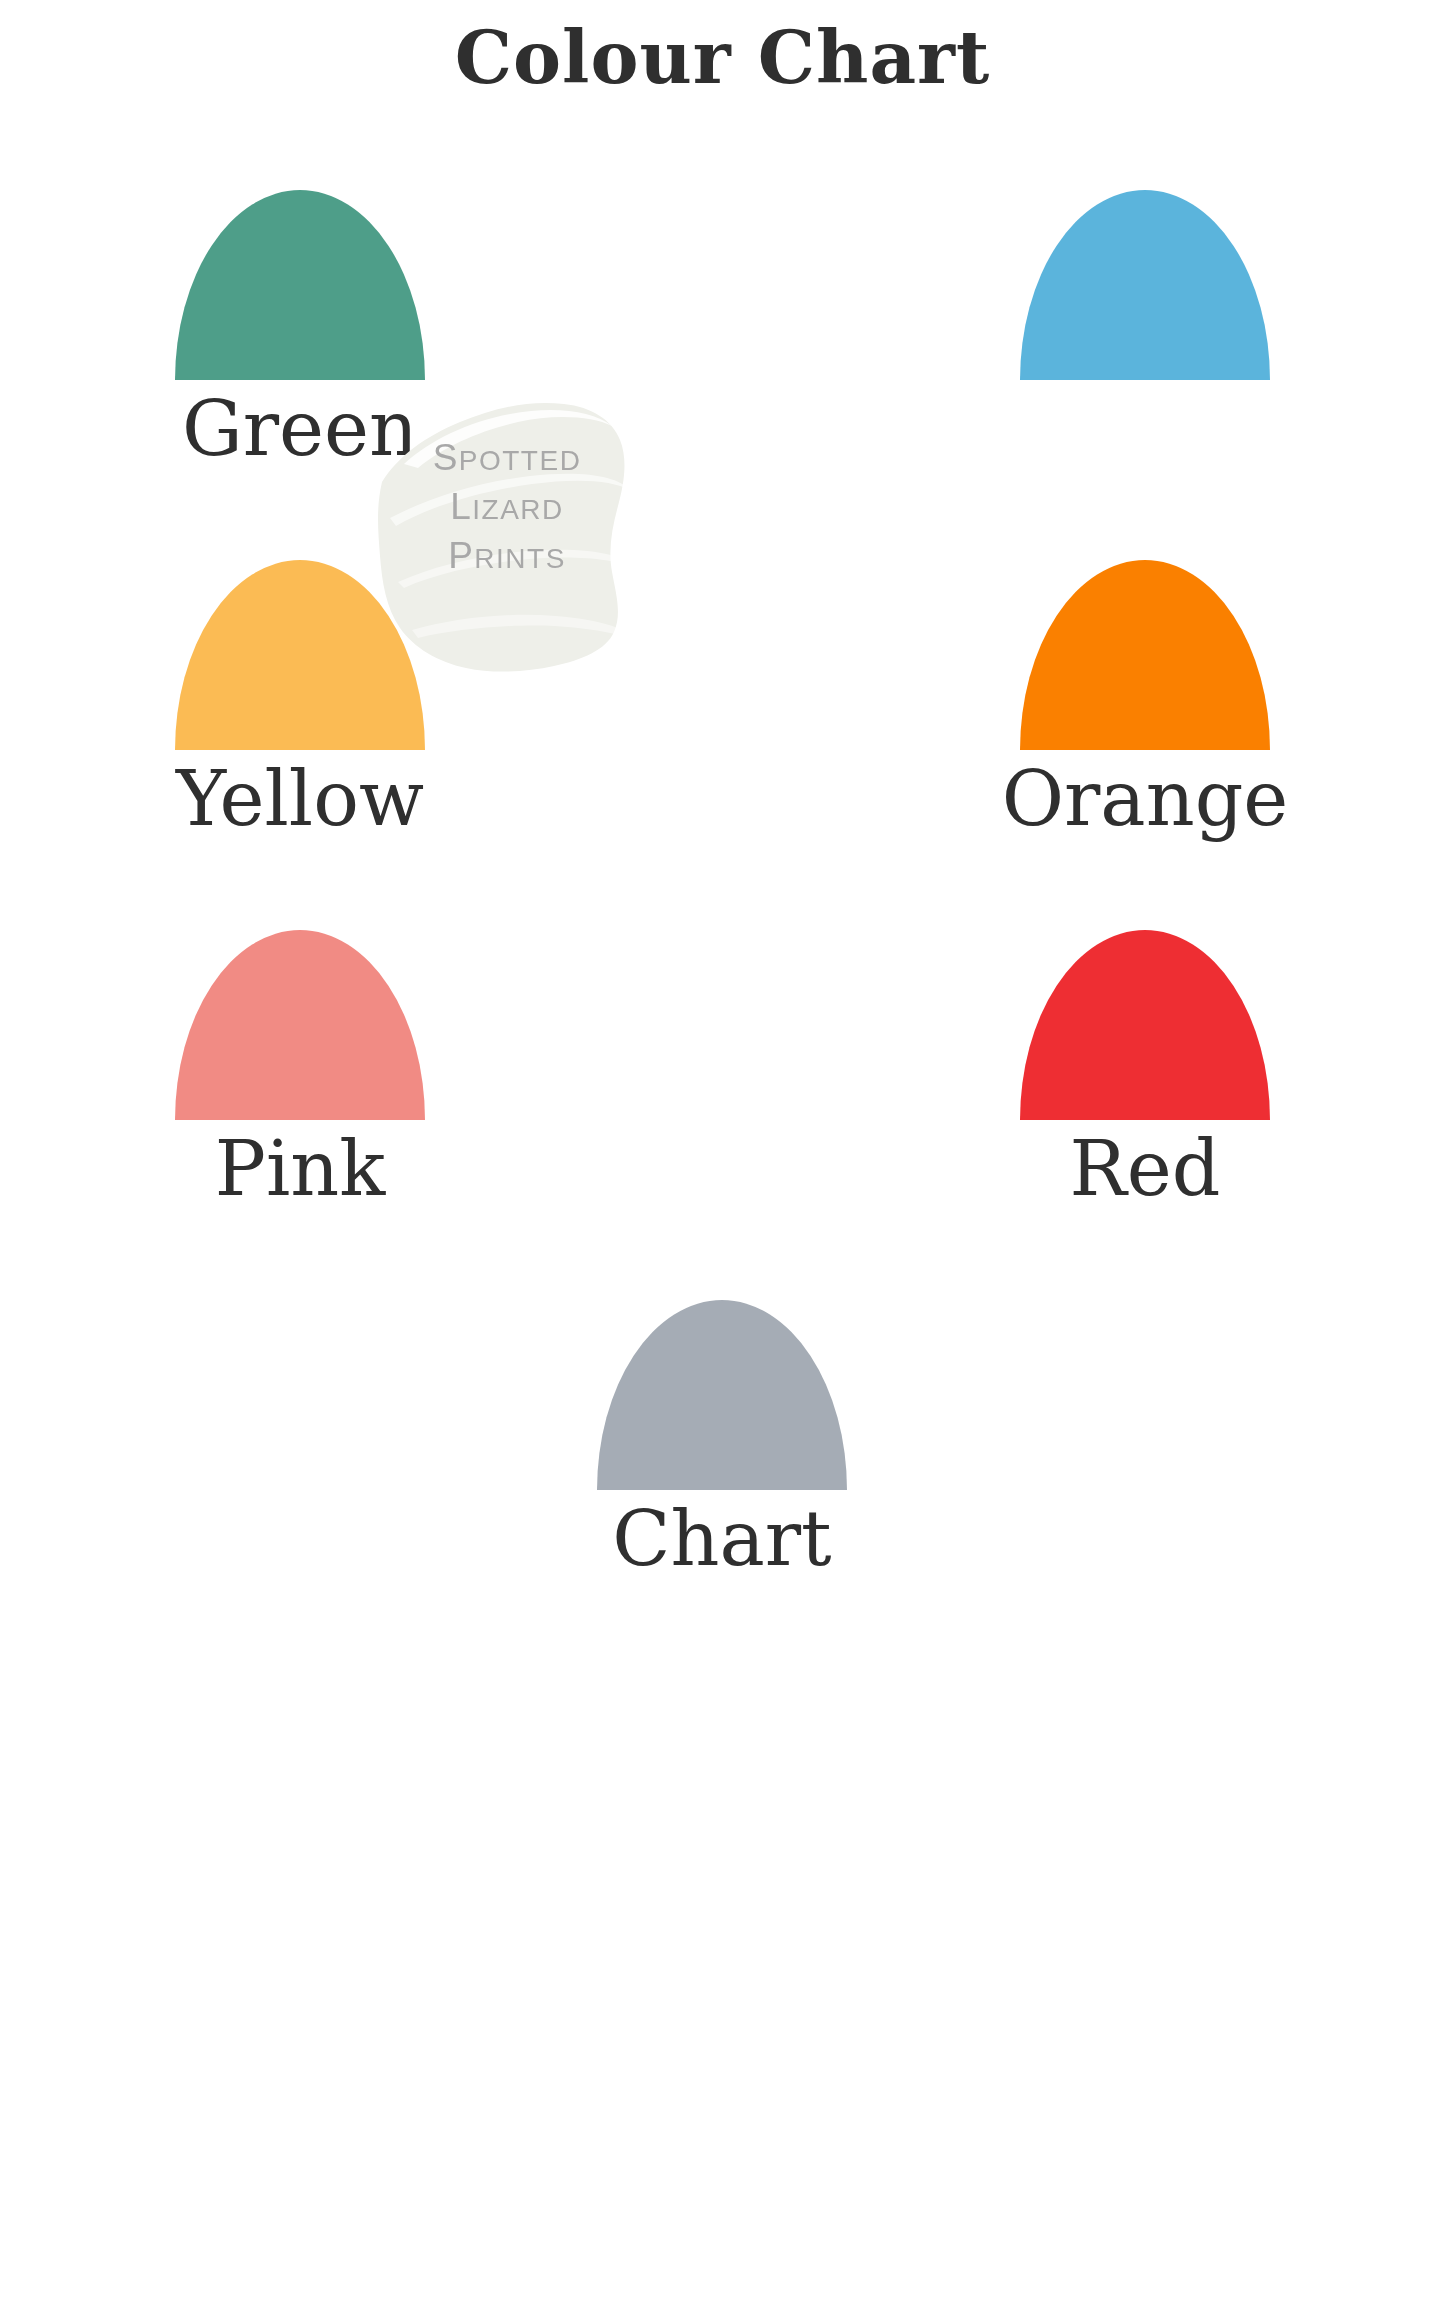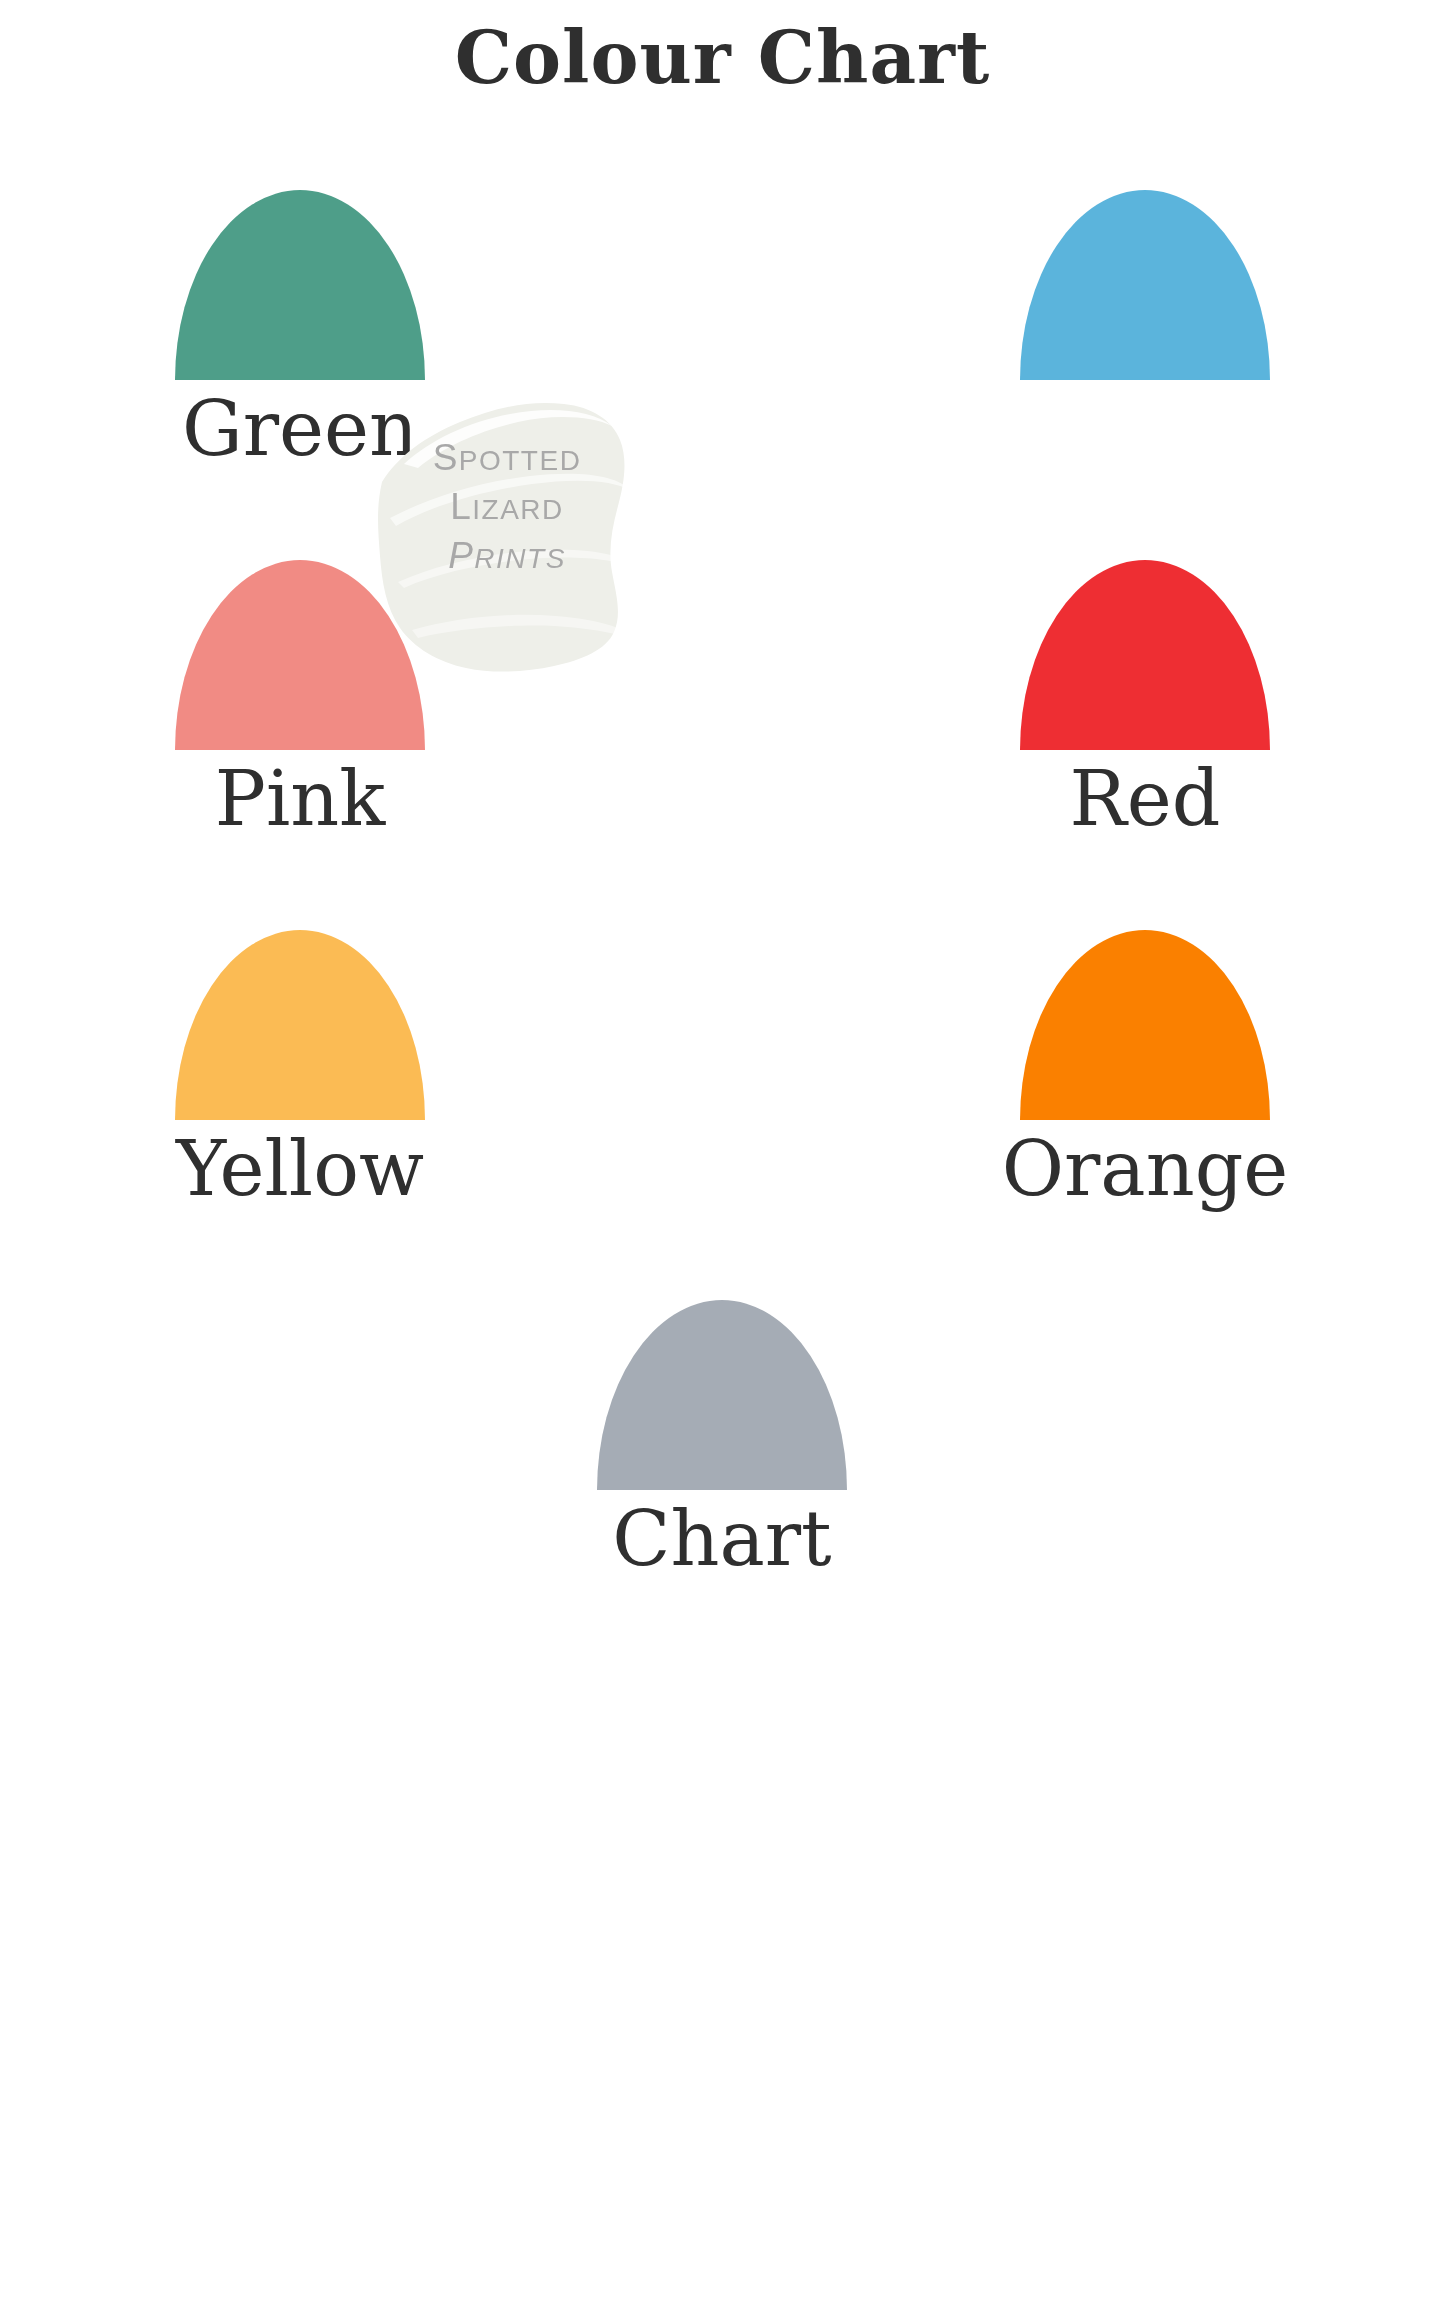--- a/index.html
+++ b/index.html
@@ -152,53 +152,53 @@
           <path d="M44 244 C86 232 140 226 188 230 C236 234 262 244 268 254
                    C252 248 222 242 186 240 C150 238 90 242 50 252 Z" fill="#ffffff" opacity="0.45"></path>
         </svg>
         <div class="brand-text" style="color: rgb(168, 168, 168);">
           <span class="brand-line" style="color: rgb(168, 168, 168);">
             <span class="cap" style="color: rgb(168, 168, 168);">S</span><span class="sc" style="color: rgb(168, 168, 168);">POTTED</span>
           </span>
           <span class="brand-line" style="color: rgb(168, 168, 168);">
             <span class="cap" style="color: rgb(168, 168, 168);">L</span><span class="sc" style="color: rgb(168, 168, 168);">IZARD</span>
           </span>
-          <span class="brand-line" style="color: rgb(168, 168, 168); font-style: italic;">
+          <span class="brand-line" style="color: rgb(168, 168, 168);">
             <span class="cap" style="color: rgb(168, 168, 168);">P</span><span class="sc" style="color: rgb(168, 168, 168);">RINTS</span>
           </span>
         </div>
       </div>
 
       <div class="cell col-right">
         <div class="swatch" style="background: rgb(91, 180, 220);"></div>
+      </div>
+    </div>
+
+    <div class="row">
+      <div class="cell col-left">
+        <div class="swatch" style="background: rgb(251, 187, 84);"></div>
+        <div class="swatch-label" style="color: rgb(47, 47, 47);">Yellow</div>
+      </div>
+      <div class="cell col-right">
+        <div class="swatch" style="background: rgb(250, 128, 0);"></div>
+        <div class="swatch-label" style="color: rgb(47, 47, 47);">Orange</div>
       </div>
     </div>
 
     <div class="row">
       <div class="cell col-left">
         <div class="swatch" style="background: rgb(241, 139, 132);"></div>
         <div class="swatch-label" style="color: rgb(47, 47, 47);">Pink</div>
       </div>
       <div class="cell col-right">
         <div class="swatch" style="background: rgb(238, 46, 51);"></div>
         <div class="swatch-label" style="color: rgb(47, 47, 47);">Red</div>
       </div>
     </div>
 
-    <div class="row">
-      <div class="cell col-left">
-        <div class="swatch" style="background: rgb(251, 187, 84);"></div>
-        <div class="swatch-label" style="color: rgb(47, 47, 47);">Yellow</div>
-      </div>
-      <div class="cell col-right">
-        <div class="swatch" style="background: rgb(250, 128, 0);"></div>
-        <div class="swatch-label" style="color: rgb(47, 47, 47);">Orange</div>
-      </div>
-    </div>
-
     <div class="row row-last">
       <div class="cell col-center">
         <div class="swatch" style="background: rgb(165, 172, 181);"></div>
         <div class="swatch-label" style="color: rgb(47, 47, 47);">Chart</div>
       </div>
     </div>
 
   </div>
 </div>
 

